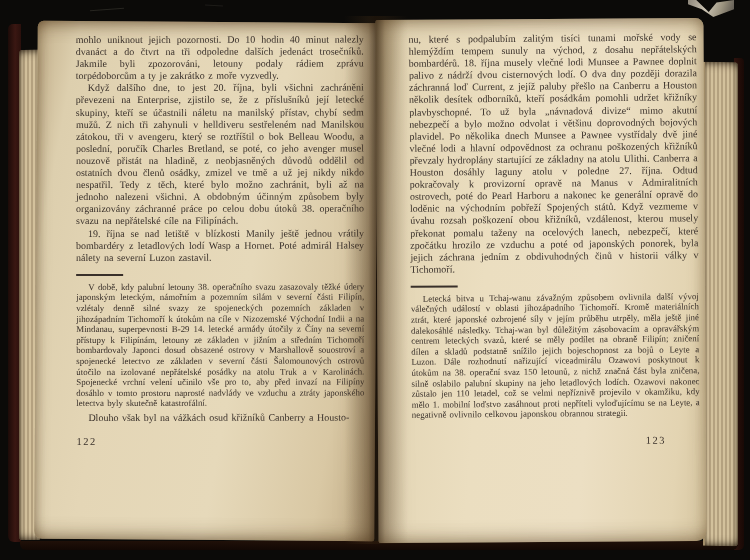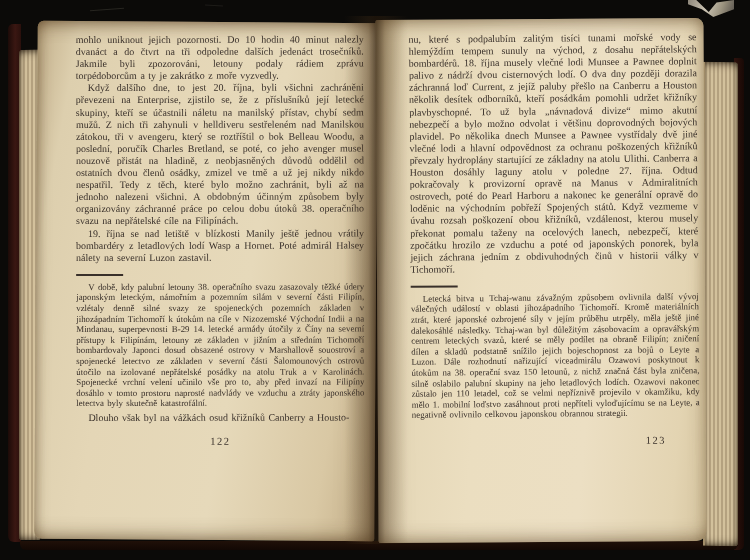--- a/index.html
+++ b/index.html
@@ -110,21 +110,21 @@
 
   .footnote-rule {
     width: 47px; height: 2px; background: #39302a;
     margin: 10px 0 6px 0; border: 0;
   }
   .cont { margin-top: 3px; }
 
   .page-number {
     font-size: 10.5px; letter-spacing: 1.5px; margin-top: 12px;
   }
-  .page-number.left { text-align: center; }
+  .page-number.left { text-align: left; }
   .page-number.right { text-align: right; padding-right: 34px; margin-top: 16px; }
 </style>
 </head>
 <body>
 
 <div class="scene">
 
   <div class="scratch s1"></div>
   <div class="scratch s2"></div>
 

